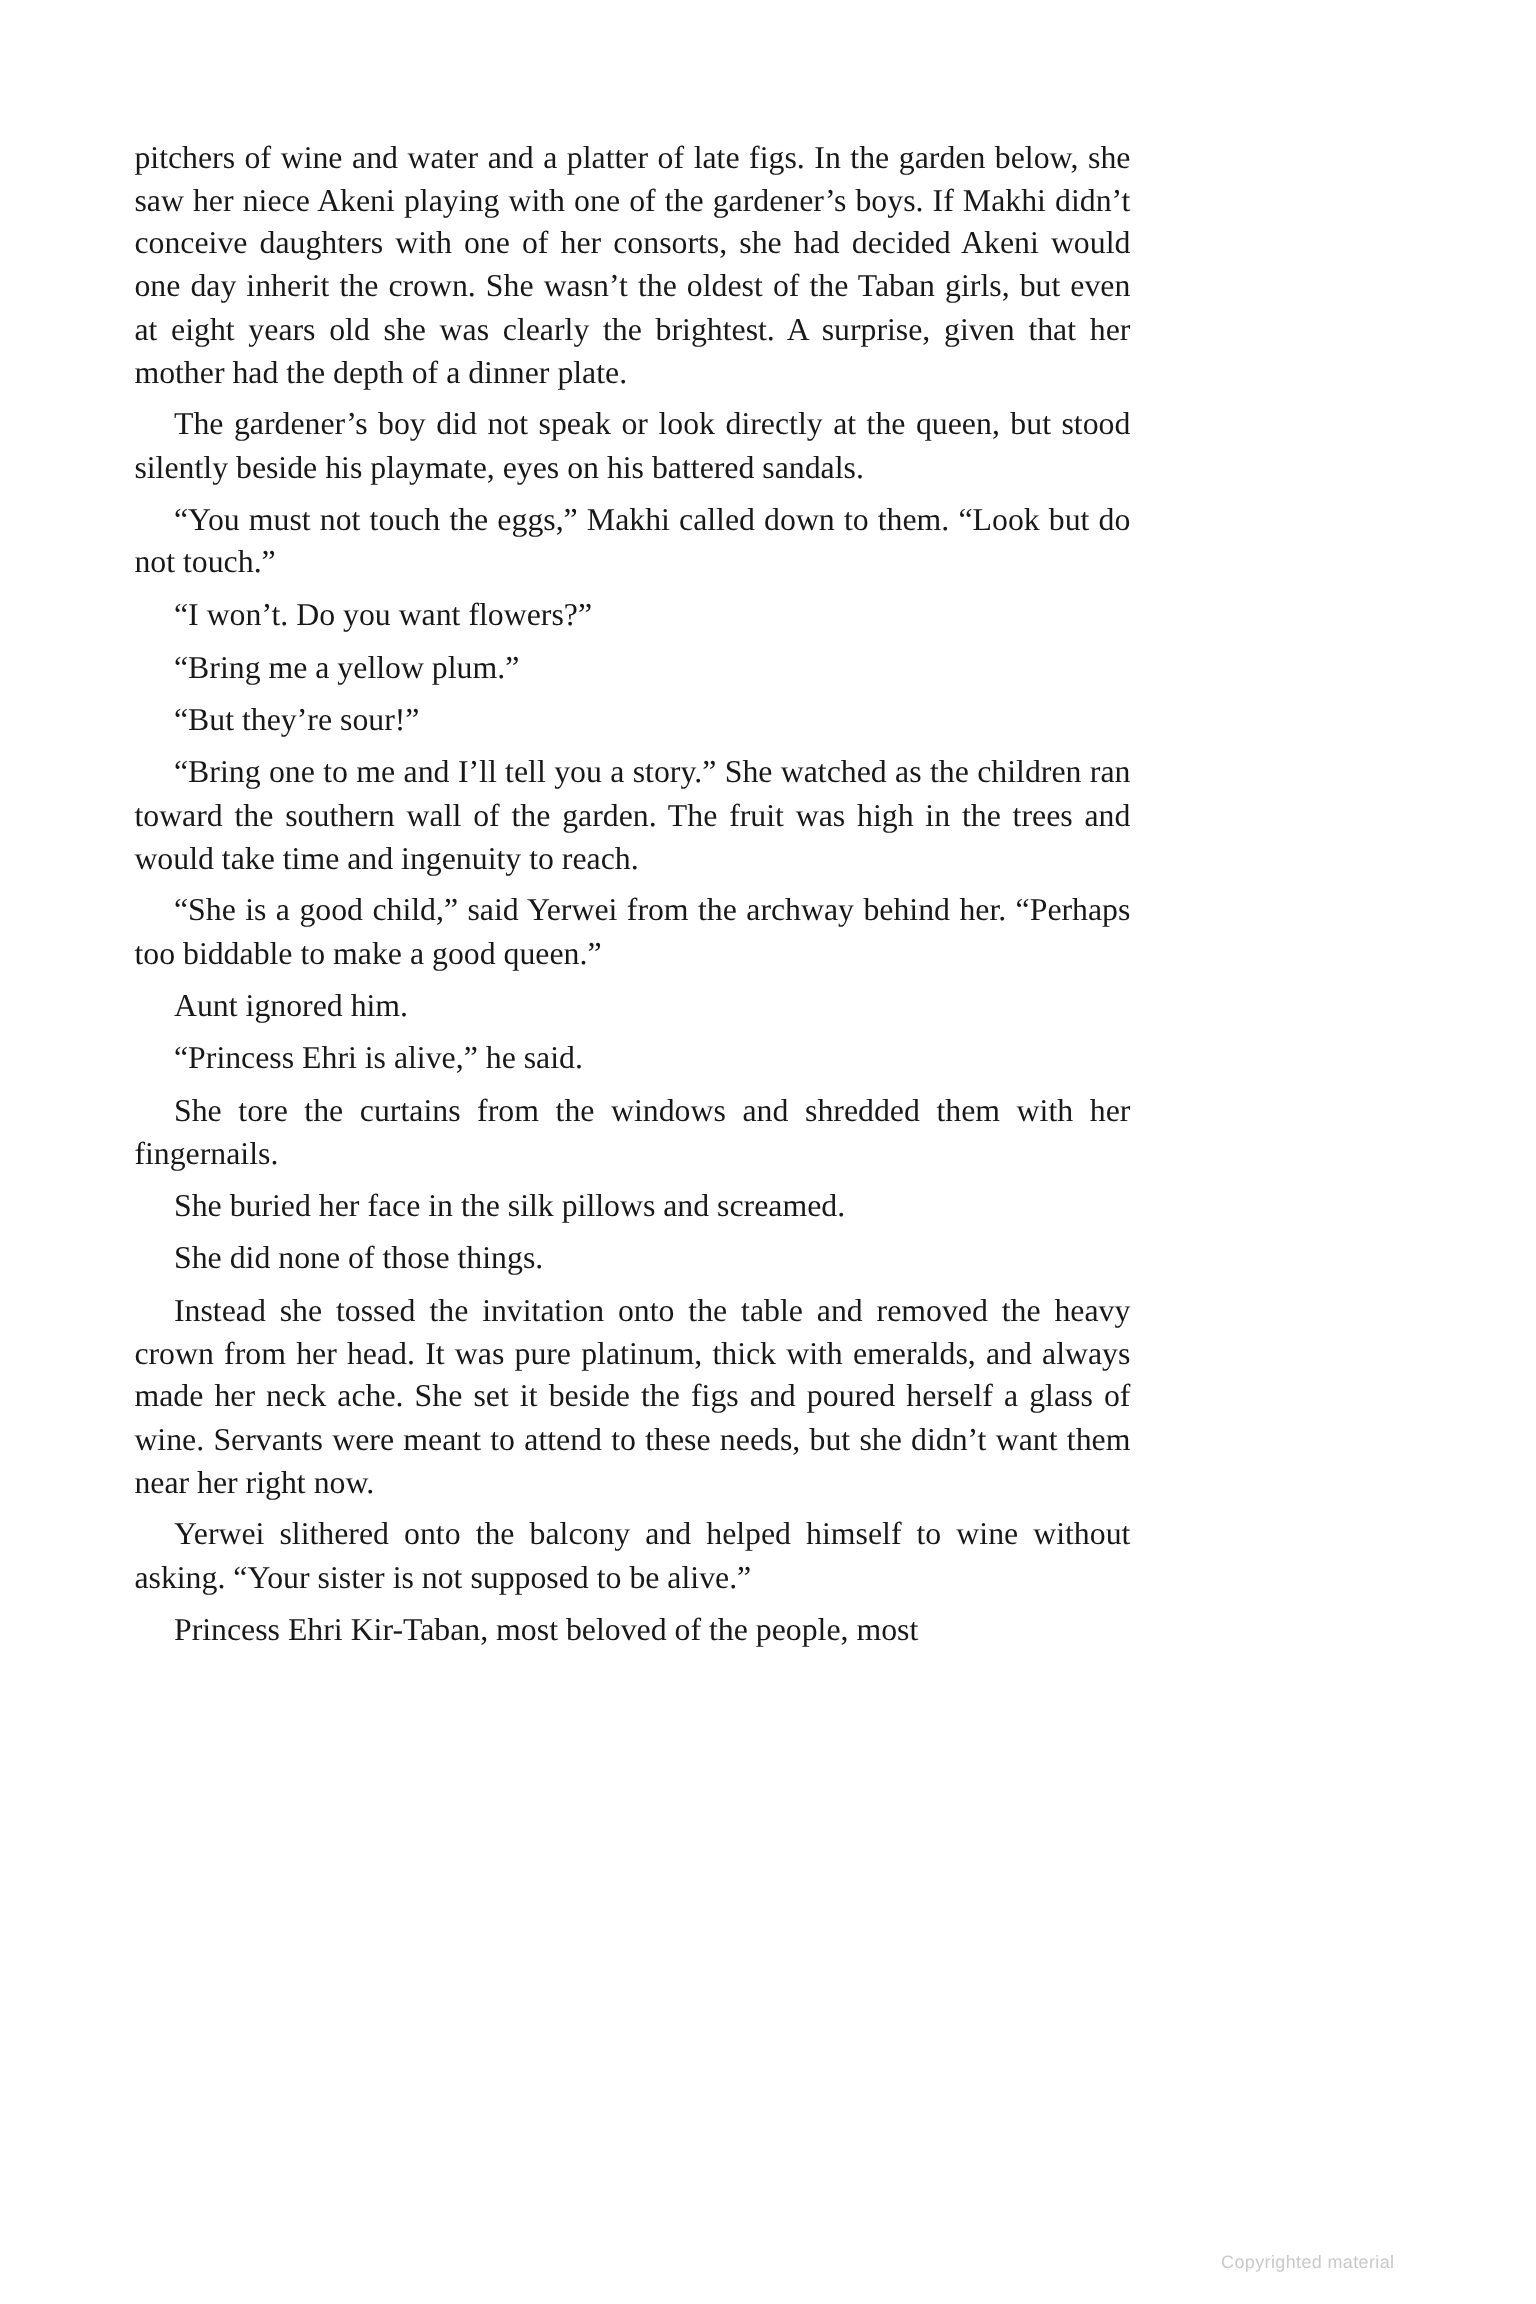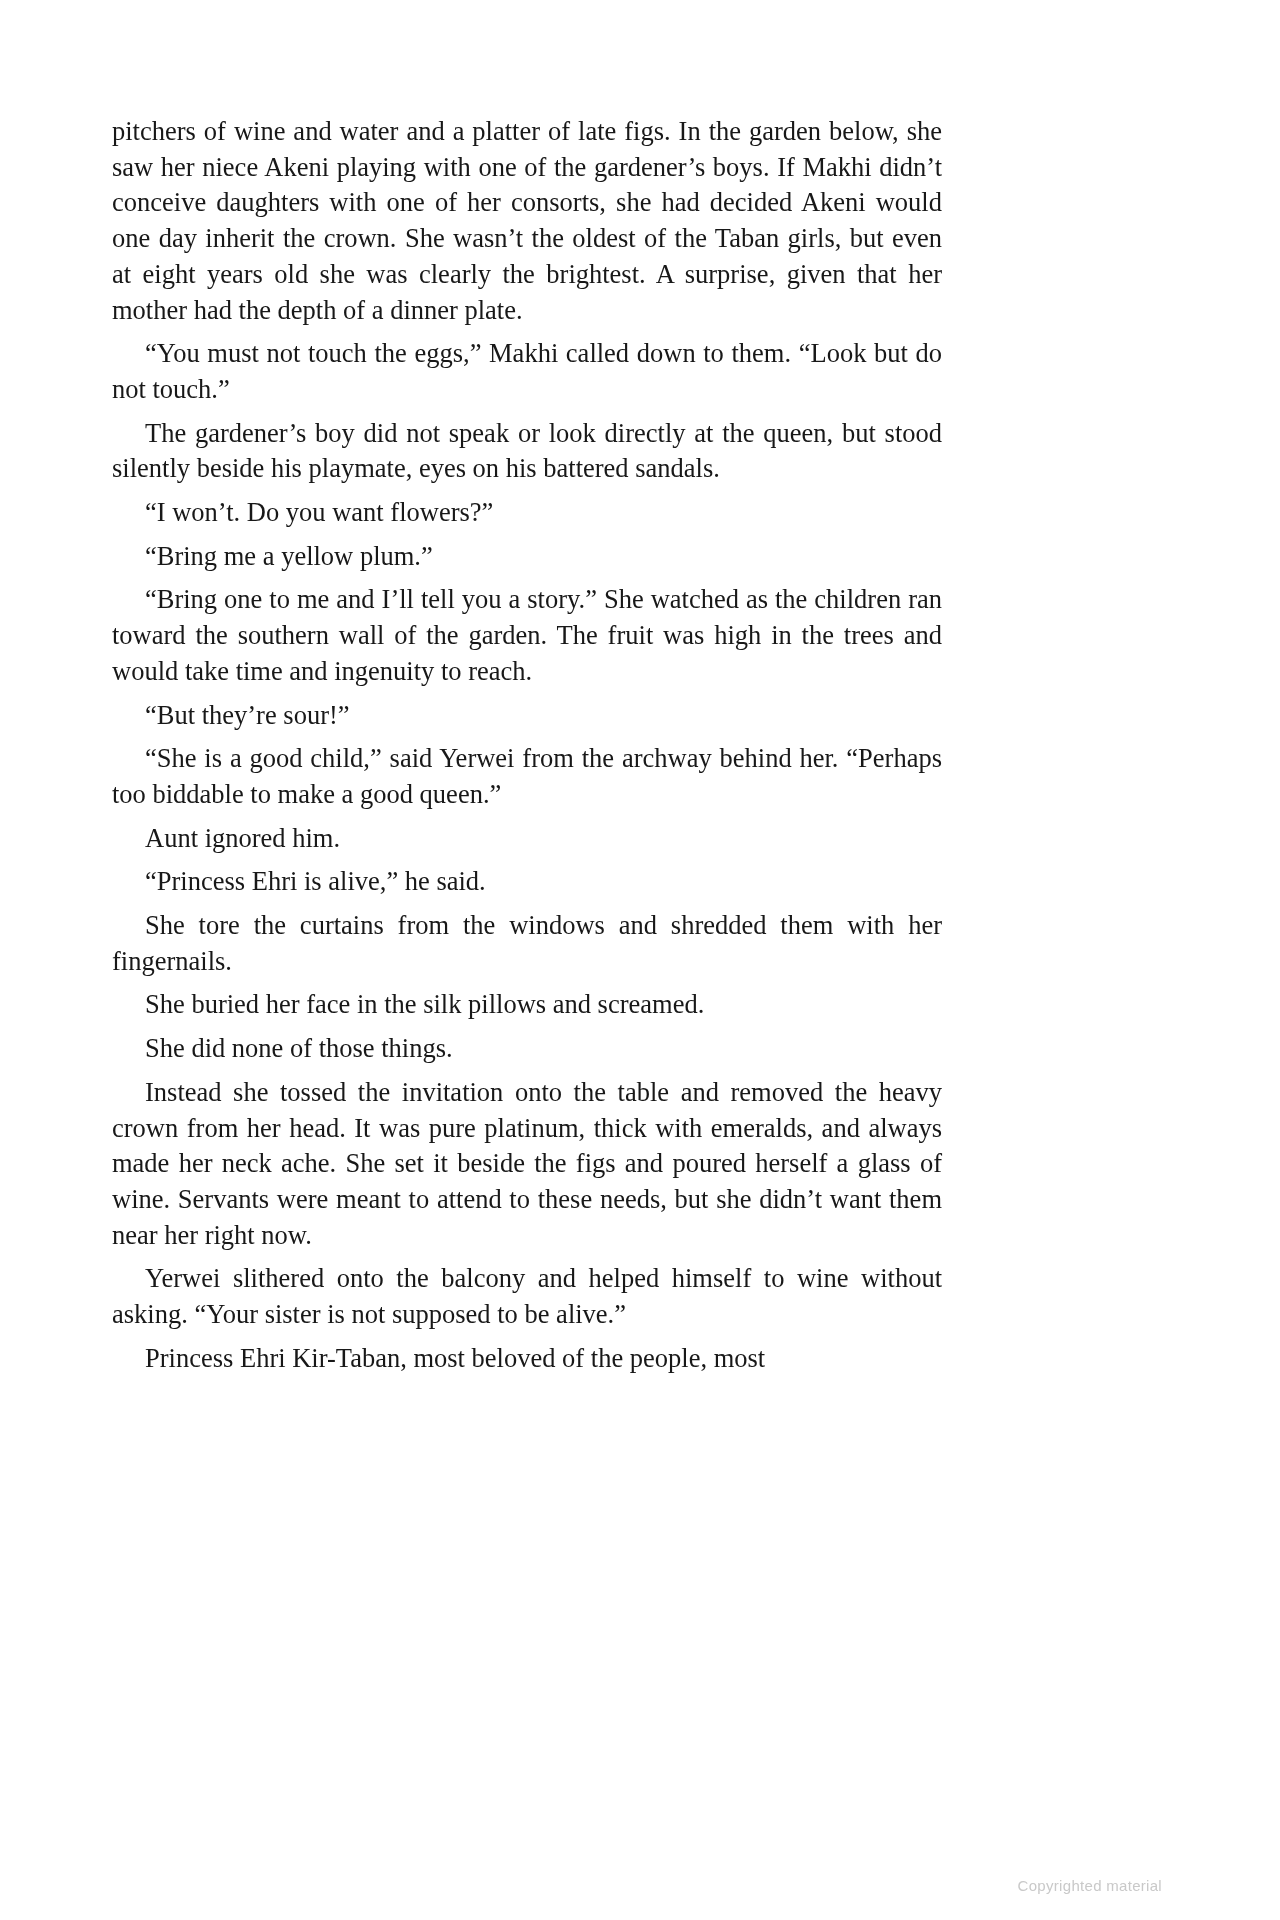--- a/index.html
+++ b/index.html
@@ -40,26 +40,26 @@
     color: #c9c9c9;
     letter-spacing: 0.3px;
   }
 </style>
 </head>
 <body>
 
 <div class="page">
   <div class="text-block">
       <p class="para">pitchers of wine and water and a platter of late figs. In the garden below, she saw her niece Akeni playing with one of the gardener’s boys. If Makhi didn’t conceive daughters with one of her consorts, she had decided Akeni would one day inherit the crown. She wasn’t the oldest of the Taban girls, but even at eight years old she was clearly the brightest. A surprise, given that her mother had the depth of a dinner plate.</p>
+      <p class="para indent">The gardener’s boy did not speak or look directly at the queen, but stood silently beside his playmate, eyes on his battered sandals.</p>
       <p class="para indent">“You must not touch the eggs,” Makhi called down to them. “Look but do not touch.”</p>
-      <p class="para indent">The gardener’s boy did not speak or look directly at the queen, but stood silently beside his playmate, eyes on his battered sandals.</p>
       <p class="para indent">“I won’t. Do you want flowers?”</p>
       <p class="para indent">“Bring me a yellow plum.”</p>
+      <p class="para indent">“But they’re sour!”</p>
       <p class="para indent">“Bring one to me and I’ll tell you a story.” She watched as the children ran toward the southern wall of the garden. The fruit was high in the trees and would take time and ingenuity to reach.</p>
-      <p class="para indent">“But they’re sour!”</p>
       <p class="para indent">“She is a good child,” said Yerwei from the archway behind her. “Perhaps too biddable to make a good queen.”</p>
       <p class="para indent">Aunt ignored him.</p>
       <p class="para indent">“Princess Ehri is alive,” he said.</p>
       <p class="para indent">She tore the curtains from the windows and shredded them with her fingernails.</p>
       <p class="para indent">She buried her face in the silk pillows and screamed.</p>
       <p class="para indent">She did none of those things.</p>
       <p class="para indent">Instead she tossed the invitation onto the table and removed the heavy crown from her head. It was pure platinum, thick with emeralds, and always made her neck ache. She set it beside the figs and poured herself a glass of wine. Servants were meant to attend to these needs, but she didn’t want them near her right now.</p>
       <p class="para indent">Yerwei slithered onto the balcony and helped himself to wine without asking. “Your sister is not supposed to be alive.”</p>
       <p class="para indent">Princess Ehri Kir-Taban, most beloved of the people, most</p>
     </div>

